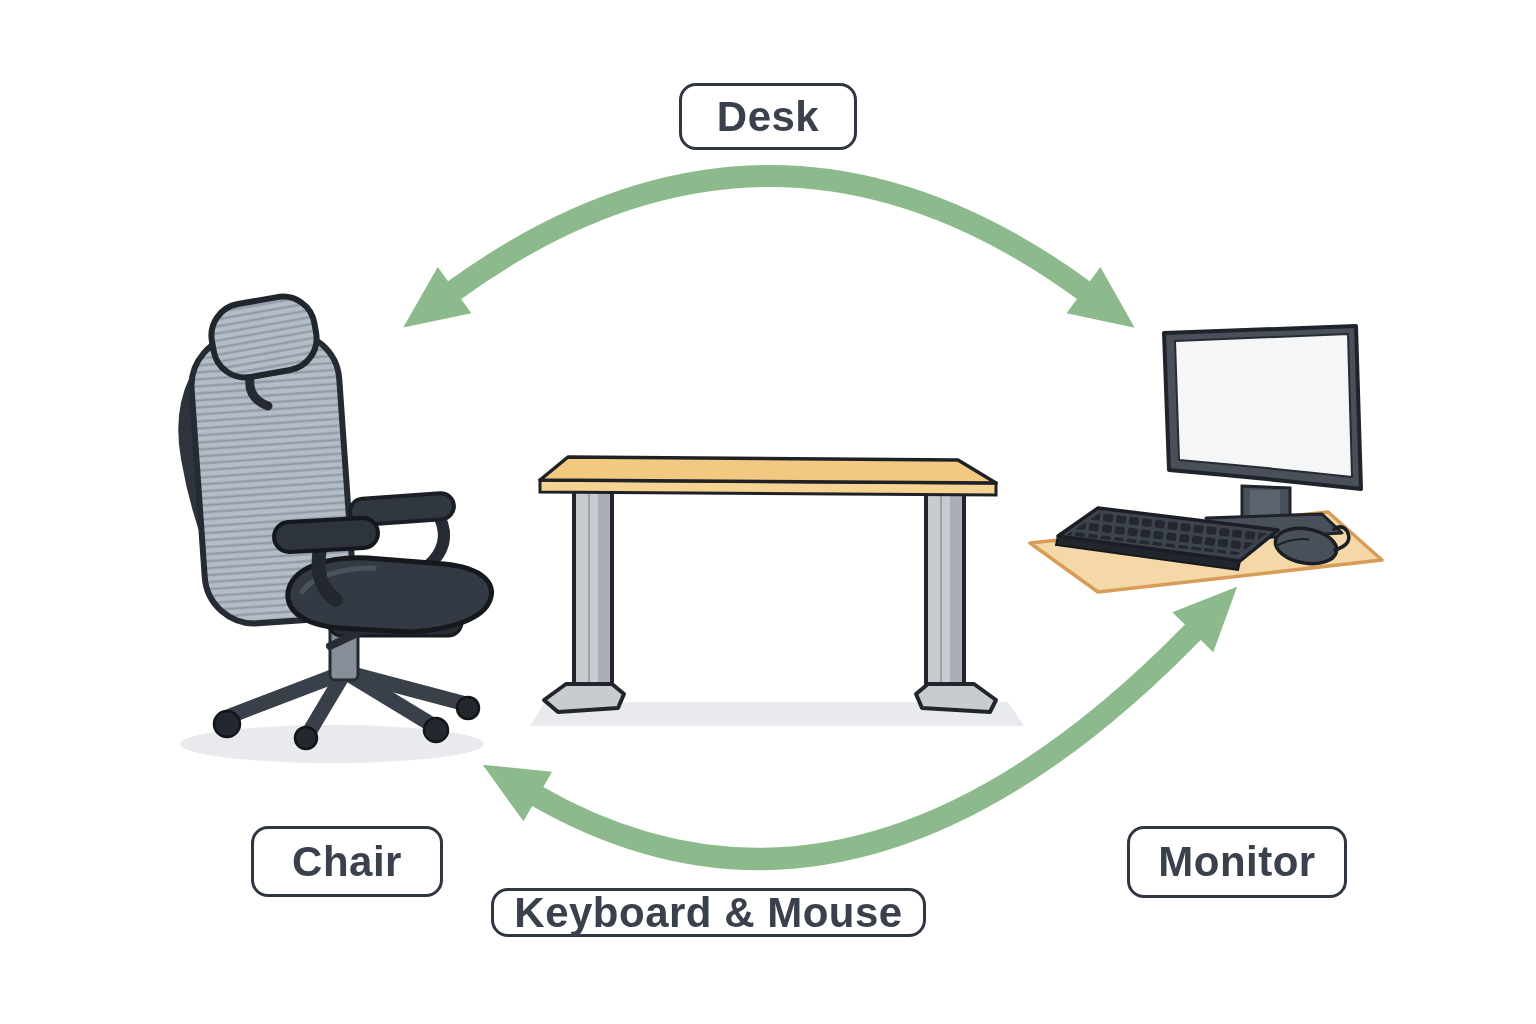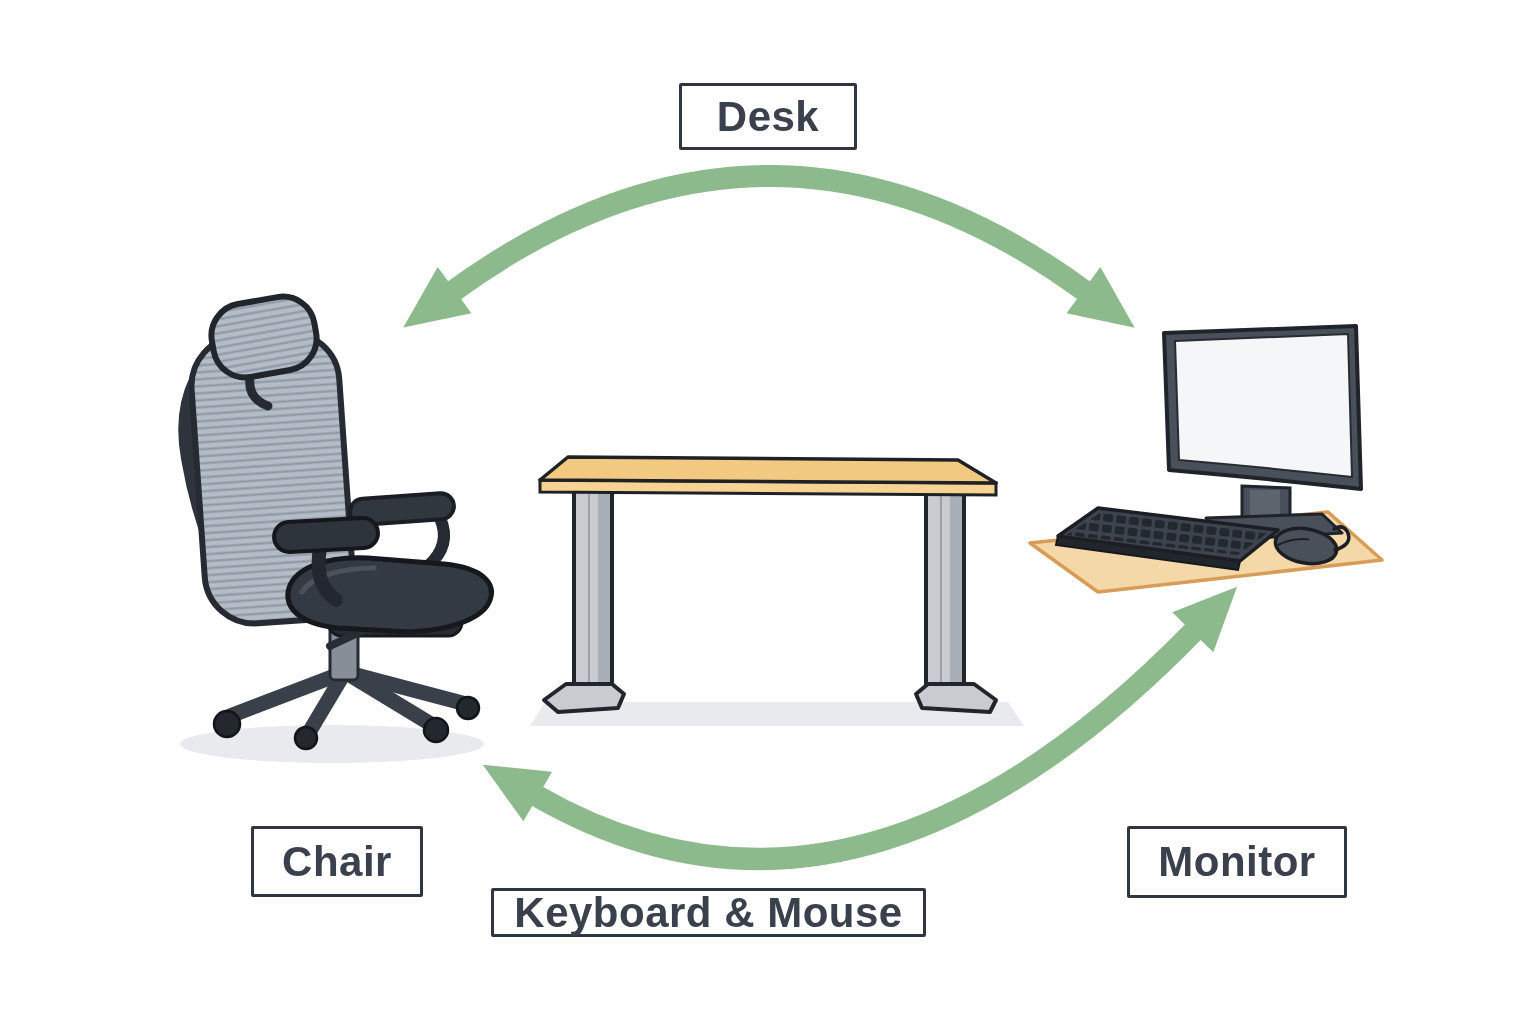--- a/index.html
+++ b/index.html
@@ -38,28 +38,28 @@
   .mbody{fill:var(--monitor-body);}
   .screen{fill:var(--screen-white);}
   .mat{fill:var(--mat-tan);stroke:var(--mat-edge);}
   .mesh-bg{fill:var(--mesh-base);}
   .mesh-ln{stroke:var(--mesh-line);}
   .node-label{
     position:absolute;
     box-sizing:border-box;
     background:#ffffff;
     border:3px solid var(--label-border);
-    border-radius:2px;
+    border-radius:17px;
     display:flex;align-items:center;justify-content:center;
     font-weight:700;font-size:42px;line-height:1;
     color:var(--label-text);
     letter-spacing:0.5px;
   }
   .lbl-desk{left:679px;top:83px;width:178px;height:67px;}
-  .lbl-chair{left:251px;top:826px;width:172px;height:71px;}
+  .lbl-chair{left:251px;top:826px;width:192px;height:71px;}
   .lbl-km{left:491px;top:888px;width:435px;height:49px;}
   .lbl-monitor{left:1127px;top:826px;width:220px;height:72px;}
 </style>
 </head>
 <body>
 
 <div class="stage">
 
   <svg width="1536" height="1024" viewBox="0 0 1536 1024">
     <defs>

